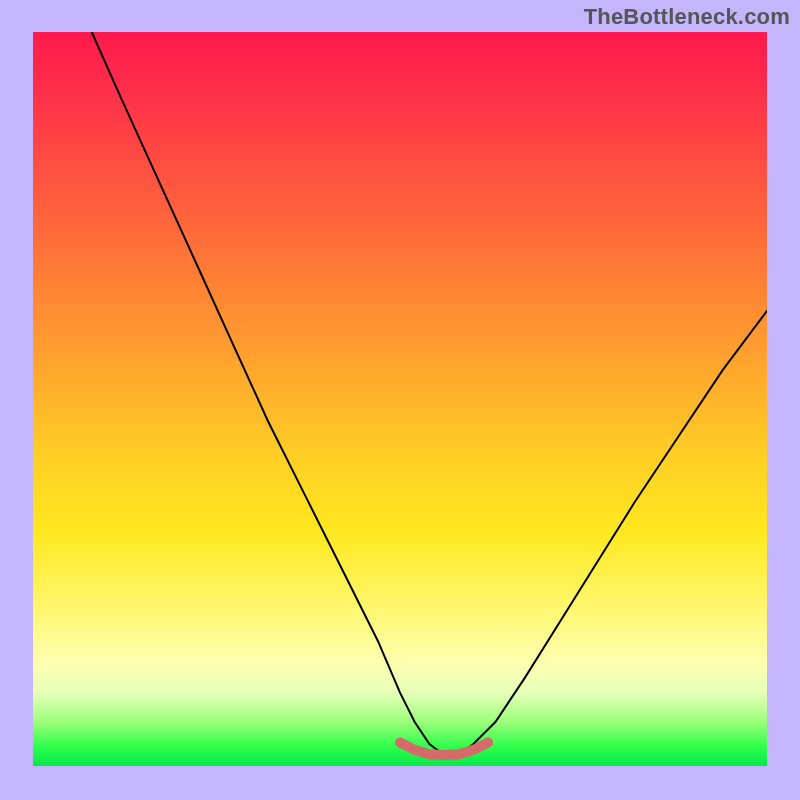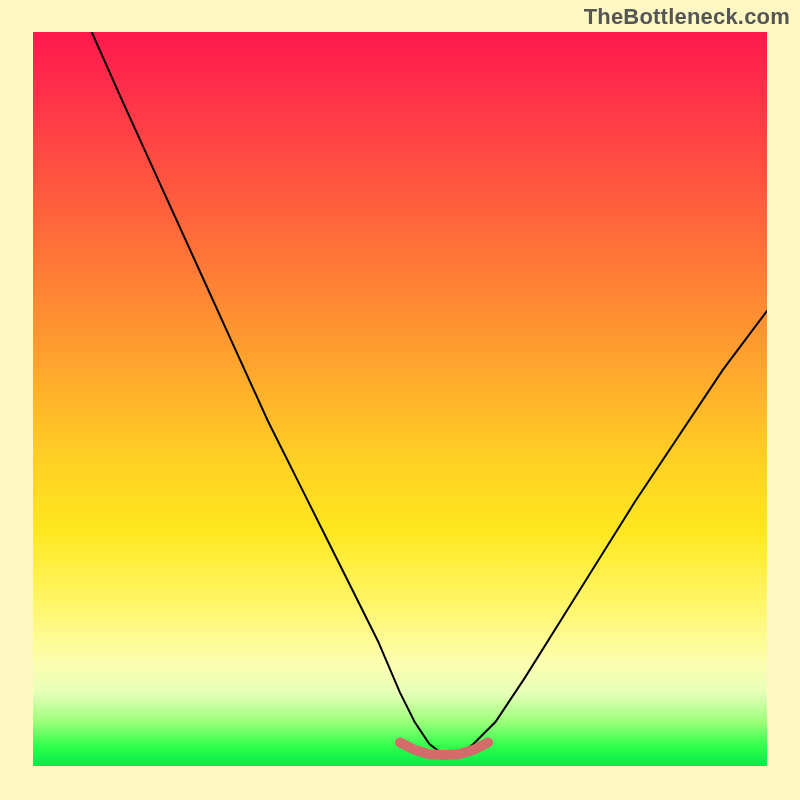--- a/index.html
+++ b/index.html
@@ -8,21 +8,21 @@
     width: 800px;
     height: 800px;
     background: #000;
     overflow: hidden;
     font-family: Arial, Helvetica, sans-serif;
   }
   .frame {
     position: relative;
     width: 800px;
     height: 800px;
-    background: #fef9c3;
+    background: #c4b5fd;
   }
   .watermark {
     position: absolute;
     top: 4px;
     right: 10px;
     color: #555;
     font-size: 22px;
     font-weight: 600;
     letter-spacing: 0.2px;
     z-index: 10;

